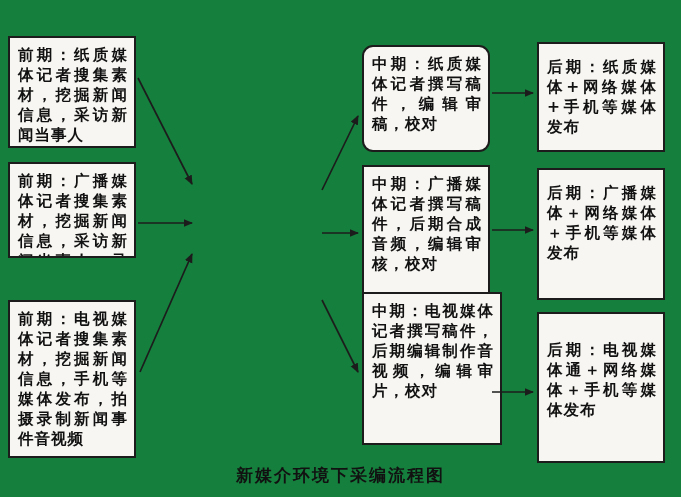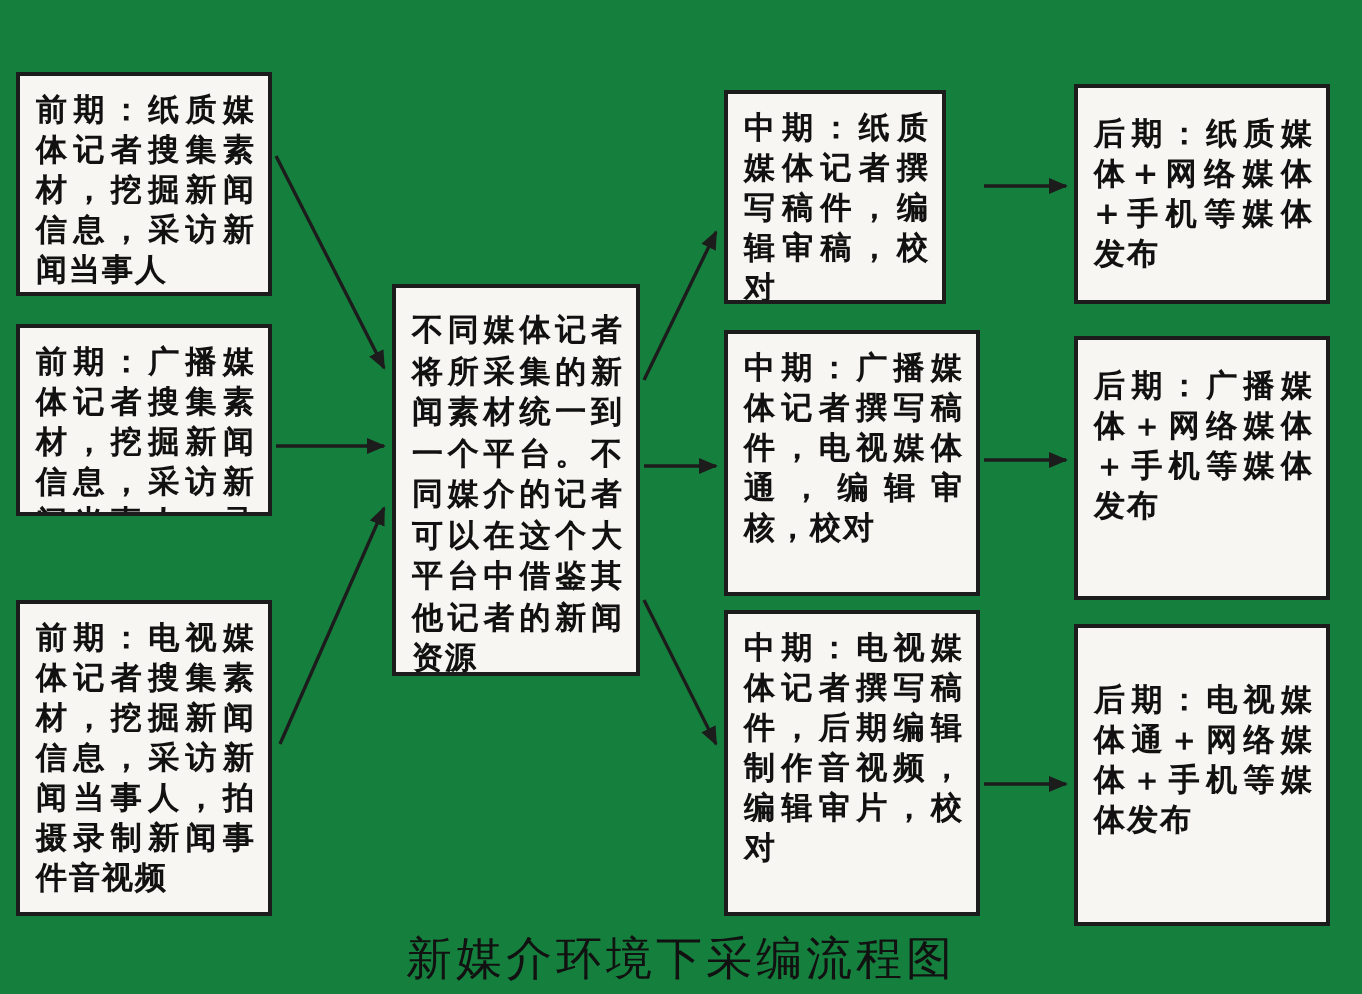--- a/index.html
+++ b/index.html
@@ -32,22 +32,22 @@
   .center-box {
     line-height: 20.5px;
     padding-top: 11px;
   }
   .caption {
     position: absolute;
     left: 0;
     right: 0;
     top: 464px;
     text-align: center;
-    font-weight: 400;
-    font-size: 23px;
+    font-weight: 700;
+    font-size: 17px;
     color: #111111;
     letter-spacing: 2px;
   }
   svg.arrows {
     position: absolute;
     left: 0;
     top: 0;
     width: 681px;
     height: 497px;
     pointer-events: none;
@@ -57,27 +57,26 @@
     stroke-width: 1.7;
   }
 </style>
 </head>
 <body>
 
 <div class="canvas">
 
   <div class="box" style="left:8px; top:36px; width:128px; height:112px;">前期：纸质媒体记者搜集素材，挖掘新闻信息，采访新闻当事人</div>
   <div class="box" style="left:8px; top:162px; width:128px; height:96px;">前期：广播媒体记者搜集素材，挖掘新闻信息，采访新闻当事人，录制音频</div>
-  <div class="box" style="left:8px; top:300px; width:128px; height:158px;">前期：电视媒体记者搜集素材，挖掘新闻信息，采访新闻当事人，拍摄录制新闻事件音视频</div>
+  <div class="box" style="left:8px; top:300px; width:128px; height:158px;">前期：电视媒体记者搜集素材，挖掘新闻信息，手机等媒体发布，拍摄录制新闻事件音视频</div>
 
-  <div class="box center-box" style="left:196px; top:142px; width:124px; height:196px;">不同媒体记者将所采集的新闻素材统一到一个平台。不同媒介的记者可以在这个大平台中借鉴其他记者的新闻资源</div>
 
-  <div class="box" style="left:362px; top:45px; width:111px; height:107px;">中期：纸质媒体记者撰写稿件，编辑审稿，校对</div>
-  <div class="box" style="left:362px; top:165px; width:128px; height:133px;">中期：广播媒体记者撰写稿件，电视媒体通，编辑审核，校对</div>
-  <div class="box" style="left:362px; top:305px; width:128px; height:153px;">中期：电视媒体记者撰写稿件，后期编辑制作音视频，编辑审片，校对</div>
+  <div class="box" style="left:362px; top:45px; width:128px; height:107px;border-radius:11px;">中期：纸质媒体记者撰写稿件，编辑审稿，校对</div>
+  <div class="box" style="left:362px; top:165px; width:128px; height:133px;">中期：广播媒体记者撰写稿件，后期合成音频，编辑审核，校对</div>
+  <div class="box" style="left:362px; top:292px; width:140px; height:153px;">中期：电视媒体记者撰写稿件，后期编辑制作音视频，编辑审片，校对</div>
 
   <div class="box" style="left:537px; top:42px; width:128px; height:110px; padding-top:13px;">后期：纸质媒体+网络媒体+手机等媒体发布</div>
   <div class="box" style="left:537px; top:312px; width:128px; height:151px; padding-top:26px;">后期：电视媒体通＋网络媒体＋手机等媒体发布</div>
   <div class="box" style="left:537px; top:168px; width:128px; height:132px; padding-top:13px;">后期：广播媒体＋网络媒体＋手机等媒体发布</div>
 
   <svg class="arrows" viewBox="0 0 681 497" xmlns="http://www.w3.org/2000/svg">
     <defs>
       <marker id="ah" markerWidth="11" markerHeight="9" refX="8.5" refY="4" orient="auto" markerUnits="userSpaceOnUse">
         <path d="M0,0 L9.5,4 L0,8 z" fill="#1c1c1c"></path>
       </marker>

